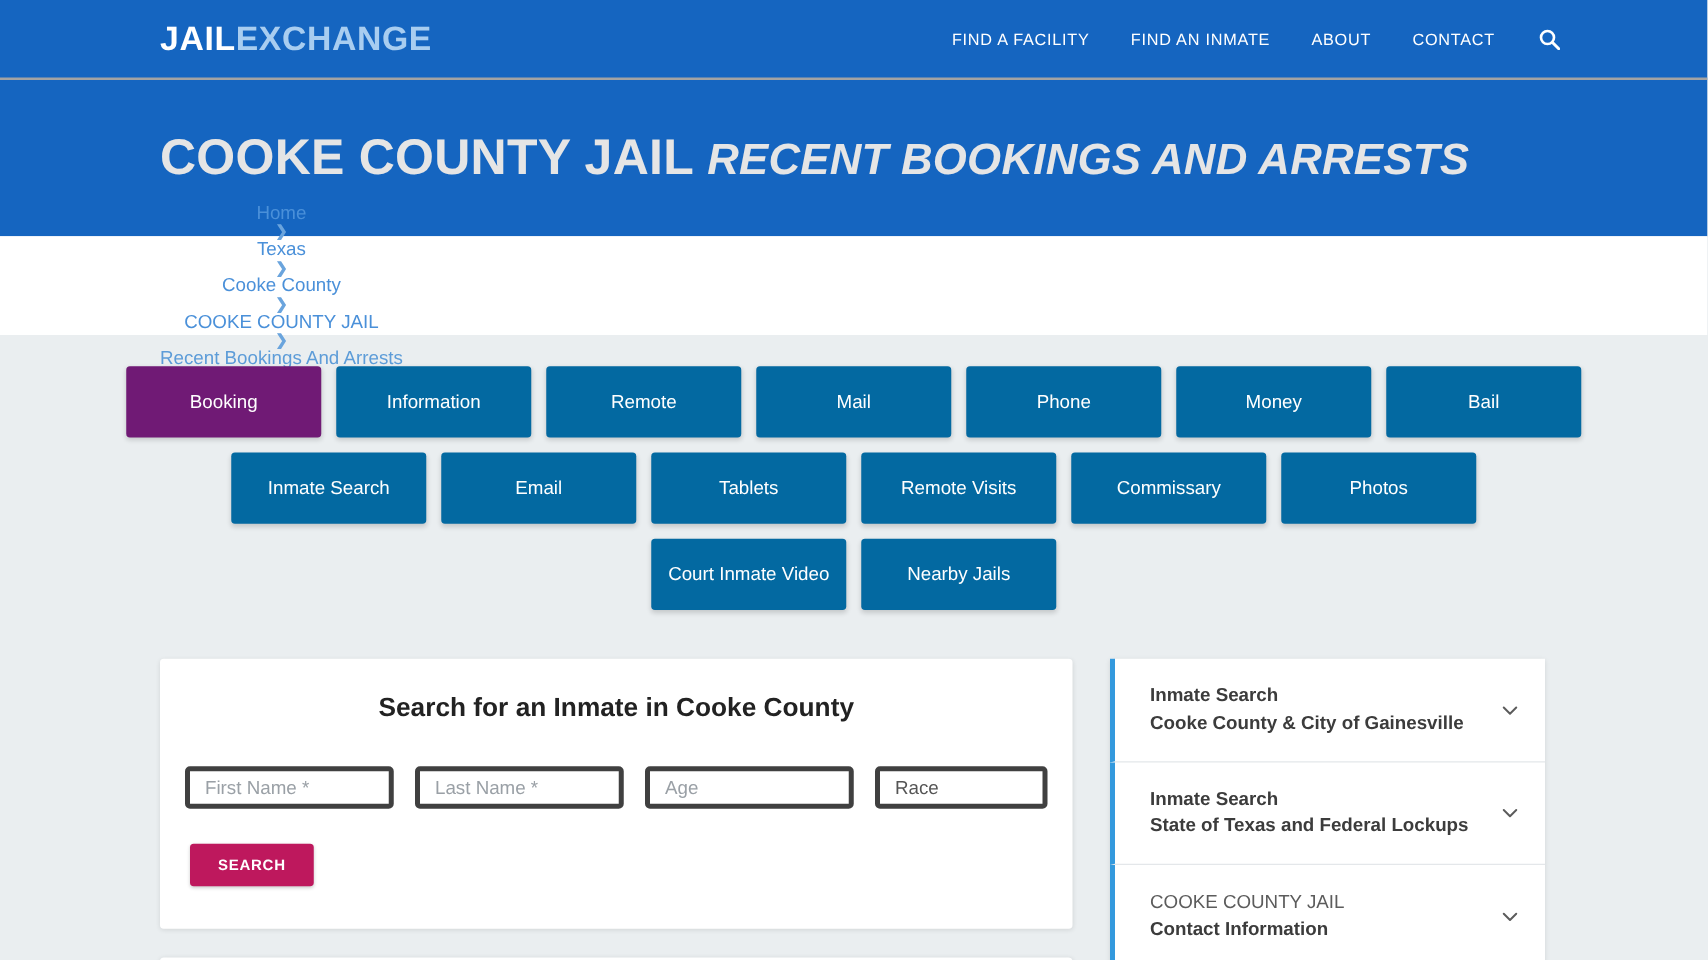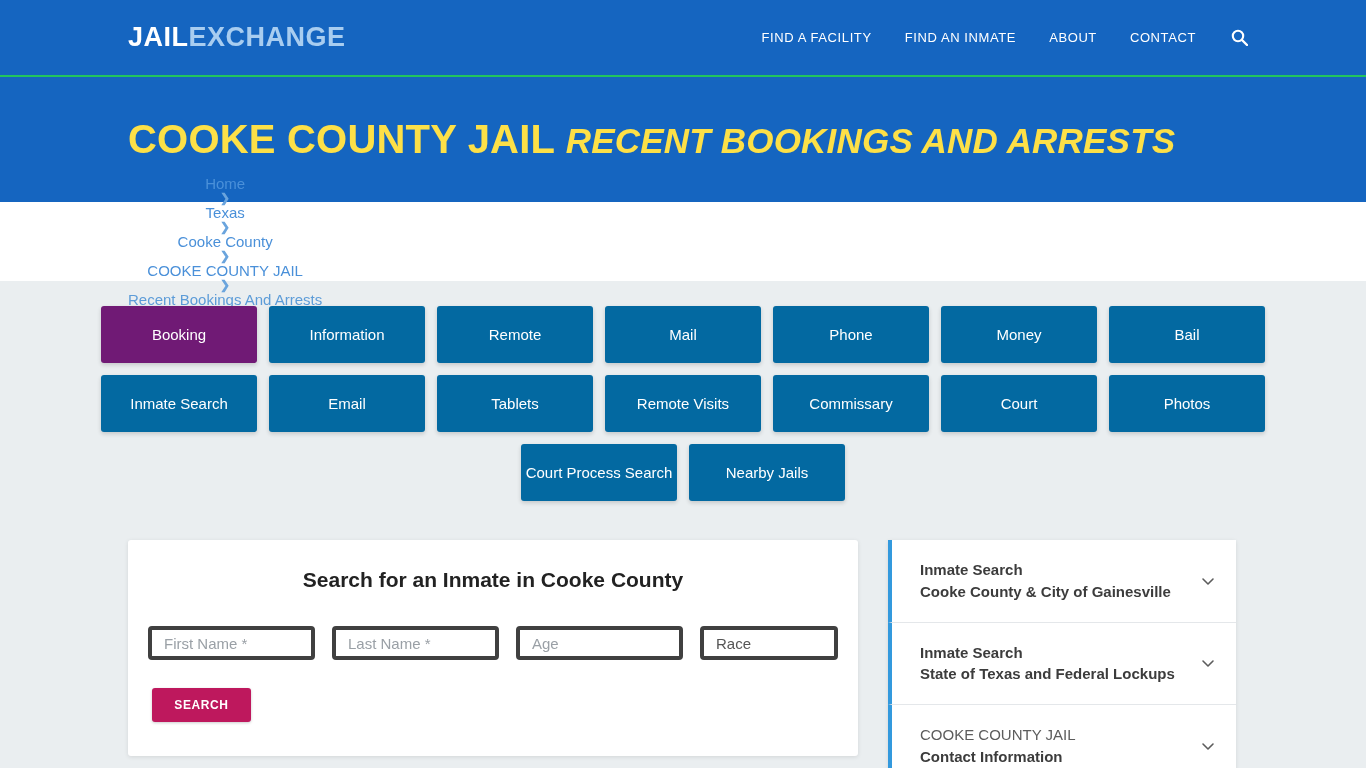--- a/index.html
+++ b/index.html
@@ -5,23 +5,23 @@
   * { box-sizing: border-box; margin: 0; padding: 0; }
   html, body {
     width: 1366px; height: 768px;
     overflow: hidden;
     background: #eaeef0;
     font-family: "Liberation Sans", sans-serif;
   }
 
   
   .site-header {
-    height: 77px;
+    height: 64px;
     background: #1565c0;
-    border-bottom: 2px solid #22c55e;
+    border-bottom: 2px solid #a3a3a3;
     display: flex;
     align-items: center;
     padding: 0 118px 0 128px;
   }
   .logo {
     font-size: 27px;
     font-weight: bold;
     letter-spacing: 0.5px;
     white-space: nowrap;
   }
@@ -49,21 +49,21 @@
 
   
   .hero {
     height: 125px;
     background: #1565c0;
     display: flex;
     align-items: center;
     padding: 0 128px;
   }
   .hero h1 {
-    color: #fde047;
+    color: #e5e5e5;
     font-size: 40px;
     font-weight: bold;
     letter-spacing: 0.2px;
     white-space: nowrap;
   }
   .hero h1 .sub {
     font-style: italic;
     font-size: 35px;
     letter-spacing: 0.2px;
   }
@@ -245,25 +245,24 @@
       <button class="tab">Phone</button>
       <button class="tab">Money</button>
       <button class="tab">Bail</button>
     </div>
     <div class="tab-row">
       <button class="tab">Inmate Search</button>
       <button class="tab">Email</button>
       <button class="tab">Tablets</button>
       <button class="tab">Remote Visits</button>
       <button class="tab">Commissary</button>
-      <button class="tab">Court</button>
       <button class="tab">Photos</button>
     </div>
     <div class="tab-row row3">
-      <button class="tab">Court Process Search</button>
+      <button class="tab">Court Inmate Video</button>
       <button class="tab">Nearby Jails</button>
     </div>
   </div>
 
   <div class="columns">
 
     <div class="col-main">
       <section class="card search-card">
         <h2>Search for an Inmate in Cooke County</h2>
         <div class="search-fields">

